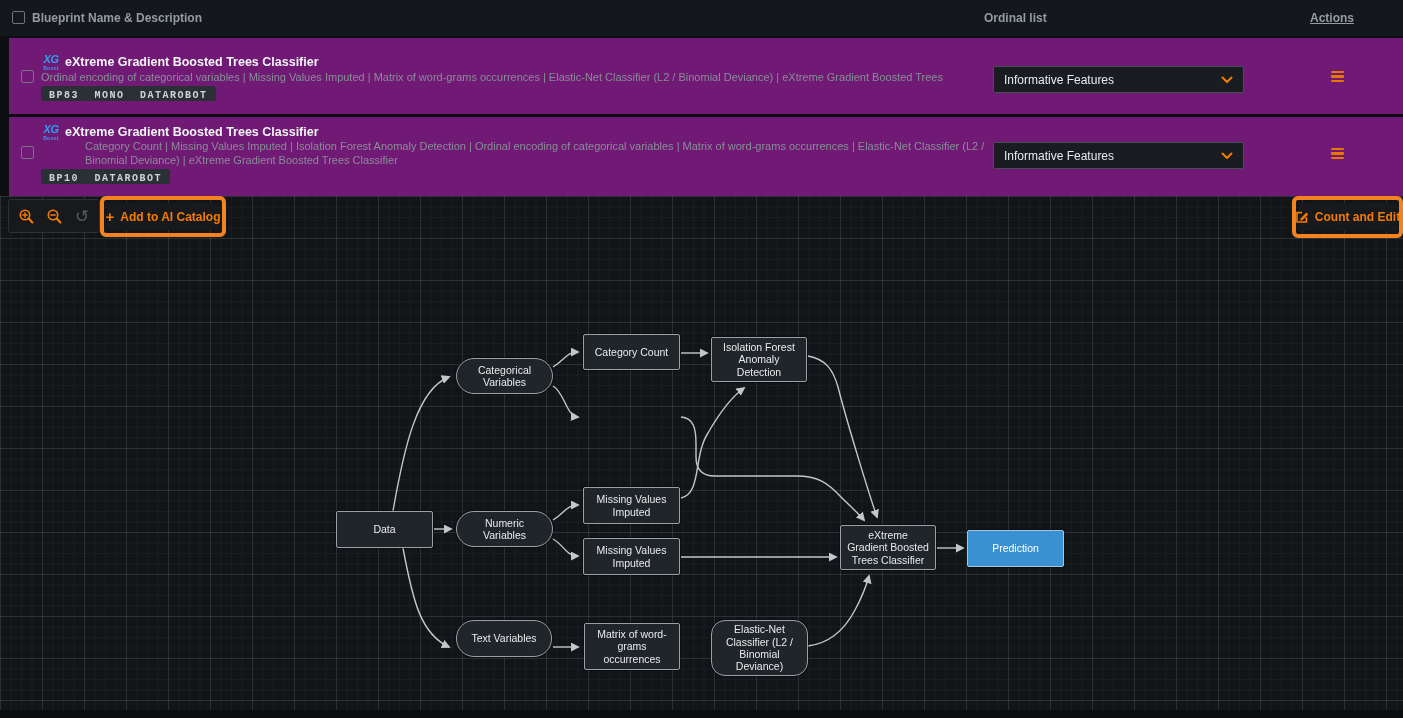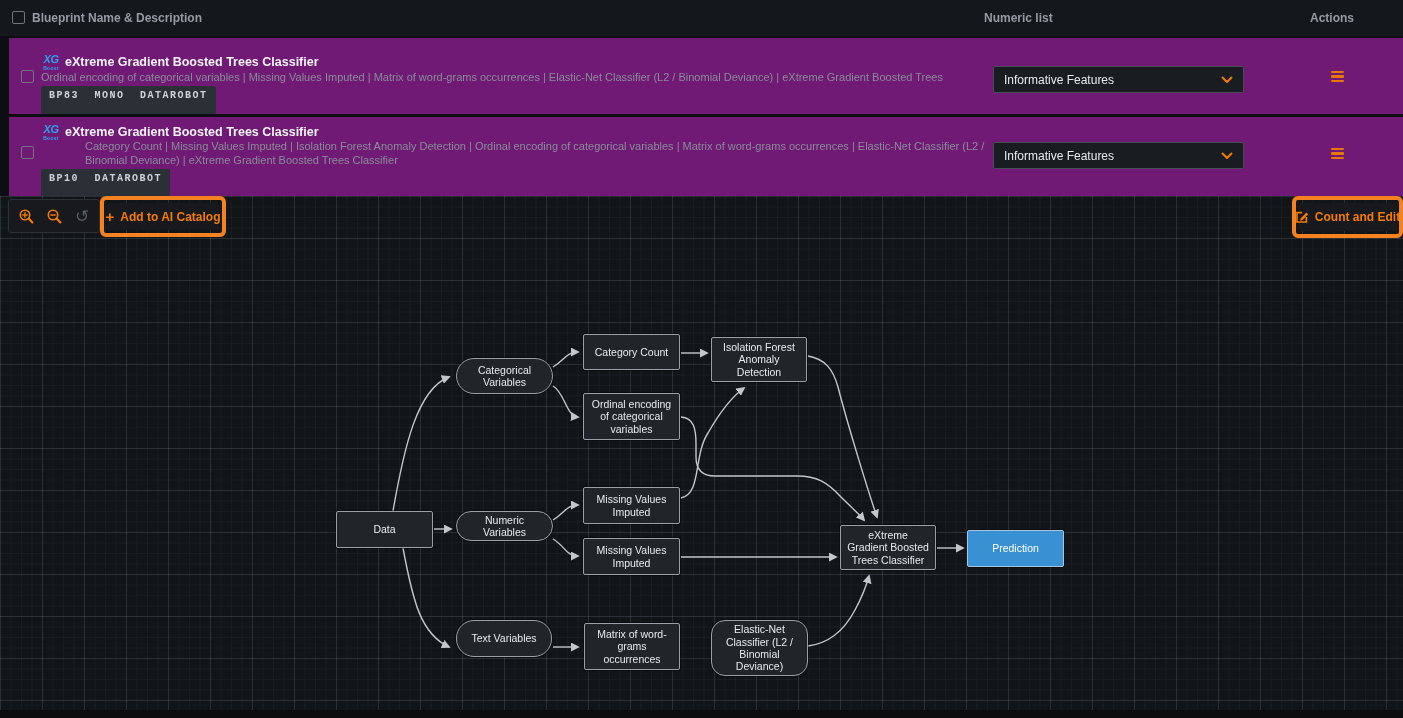--- a/index.html
+++ b/index.html
@@ -22,21 +22,21 @@
   .checkbox { position:absolute; width:13px; height:13px; border:1px solid #70767e; border-radius:2px; background:transparent; }
 
   .xg-icon { position:absolute; width:22px; text-align:center; color:#2f9ff0; line-height:1; cursor:default; }
   .xg-top { display:block; font-size:11px; font-weight:bold; font-style:italic; letter-spacing:-0.5px; }
   .xg-bottom { display:block; font-size:5px; font-weight:bold; margin-top:1px; letter-spacing:0.3px; }
 
   .bp-title { position:absolute; font-size:12.5px; font-weight:bold; color:#f2f4f6; white-space:nowrap; }
   .bp-desc  { position:absolute; font-size:11px; color:#878e96; line-height:1.25; }
   .bp-badge { position:absolute; display:inline-block; background:#2b3036; color:#ced3d8;
               font-family:"Liberation Mono", monospace; font-size:10px; font-weight:bold;
-              letter-spacing:1.5px; word-spacing:8px; padding:4px 8px 13px 8px; border-radius:2px; white-space:nowrap; }
+              letter-spacing:1.5px; word-spacing:8px; padding:4px 8px 0 8px; border-radius:2px; white-space:nowrap; }
 
   .dropdown { position:absolute; left:984px; width:251px; height:27px; background:#191d22;
               border:1px solid #474d55; border-radius:2px; display:flex; align-items:center;
               padding:0 10px; cursor:pointer; }
   .dropdown-label { font-size:12px; color:#e8ebee; }
   .dropdown-chevron { margin-left:auto; display:flex; align-items:center; }
 
   .hamburger { position:absolute; left:1322px; width:13px; height:11px; display:flex;
                flex-direction:column; justify-content:space-between; cursor:pointer; }
   .hamburger span { display:block; height:2.4px; width:100%; background:#e87700; border-radius:1px; }
@@ -81,22 +81,22 @@
   .bottom-bar { position:absolute; left:0; top:514px; width:1403px; height:8px; background:#0b0d0f; z-index:3; }
 </style>
 </head>
 <body>
 
 <div class="table-section">
 
   <div class="thead">
     <div class="checkbox" style="left:12px; top:11px;"></div>
     <div class="col-label" style="left:32px; top:11px;">Blueprint Name &amp; Description</div>
-    <div class="col-label" style="left:984px; top:11px;">Numeric list</div>
-    <div class="col-label" style="left:1310px; top:11px;">Actions</div>
+    <div class="col-label" style="left:984px; top:11px;">Ordinal list</div>
+    <div class="col-label" style="left:1310px; top:11px;text-decoration:underline;">Actions</div>
   </div>
 
   <div class="trow row-1">
     <div class="checkbox" style="left:12px; top:32px;"></div>
     <div class="xg-icon" style="left:31px; top:16px;">
       <span class="xg-top">XG</span>
       <span class="xg-bottom">Boost</span>
     </div>
     <div class="bp-title" style="left:56px; top:17px;">eXtreme Gradient Boosted Trees Classifier</div>
     <div class="bp-desc" style="left:32px; top:33px; width:930px;">Ordinal encoding of categorical variables | Missing Values Imputed | Matrix of word-grams occurrences | Elastic-Net Classifier (L2 / Binomial Deviance) | eXtreme Gradient Boosted Trees Classifier</div>
@@ -163,24 +163,23 @@
       <path d="M681,221 C694,222 696,233 696,248 V261 C696,274 702,280 715,280 H797 C817,280 827,286 841,301 C851,311 859,318 864,324"></path>
       <path d="M808,160 C825,163 833,173 838,191 C848,230 870,301 877,321"></path>
       <path d="M681,361 H836"></path>
       <path d="M808,450 C831,447 845,433 855,414 C862,401 866,391 869,380"></path>
       <path d="M937,352 H963"></path>
     </g>
   </svg>
 
   <div class="node" style="left:336px; top:315px; width:97px; height:37px;">Data</div>
   <div class="node pill" style="left:456px; top:162px; width:97px; height:36px;">Categorical Variables</div>
-  <div class="node pill" style="left:456px; top:315px; width:97px; height:30px;">Numeric Variables</div>
+  <div class="node pill" style="left:456px; top:315px; width:97px; height:36px;">Numeric Variables</div>
   <div class="node pill" style="left:456px; top:424px; width:96px; height:37px;">Text Variables</div>
   <div class="node" style="left:583px; top:138px; width:97px; height:36px;">Category Count</div>
-  <div class="node" style="left:583px; top:197px; width:97px; height:47px;">Ordinal encoding of categorical variables</div>
   <div class="node" style="left:583px; top:291px; width:97px; height:37px;">Missing Values Imputed</div>
   <div class="node" style="left:583px; top:342px; width:97px; height:37px;">Missing Values Imputed</div>
   <div class="node" style="left:711px; top:141px; width:96px; height:45px;">Isolation Forest Anomaly Detection</div>
   <div class="node" style="left:584px; top:427px; width:96px; height:47px;">Matrix of word-grams occurrences</div>
   <div class="node" style="left:711px; top:424px; width:97px; height:56px;border-radius:14px;">Elastic-Net Classifier (L2 / Binomial Deviance)</div>
   <div class="node" style="left:840px; top:329px; width:96px; height:45px;">eXtreme Gradient Boosted Trees Classifier</div>
   <div class="node pred" style="left:967px; top:334px; width:97px; height:37px;">Prediction</div>
 
   <div class="zoom-toolbar">
     <div class="tool-btn">

